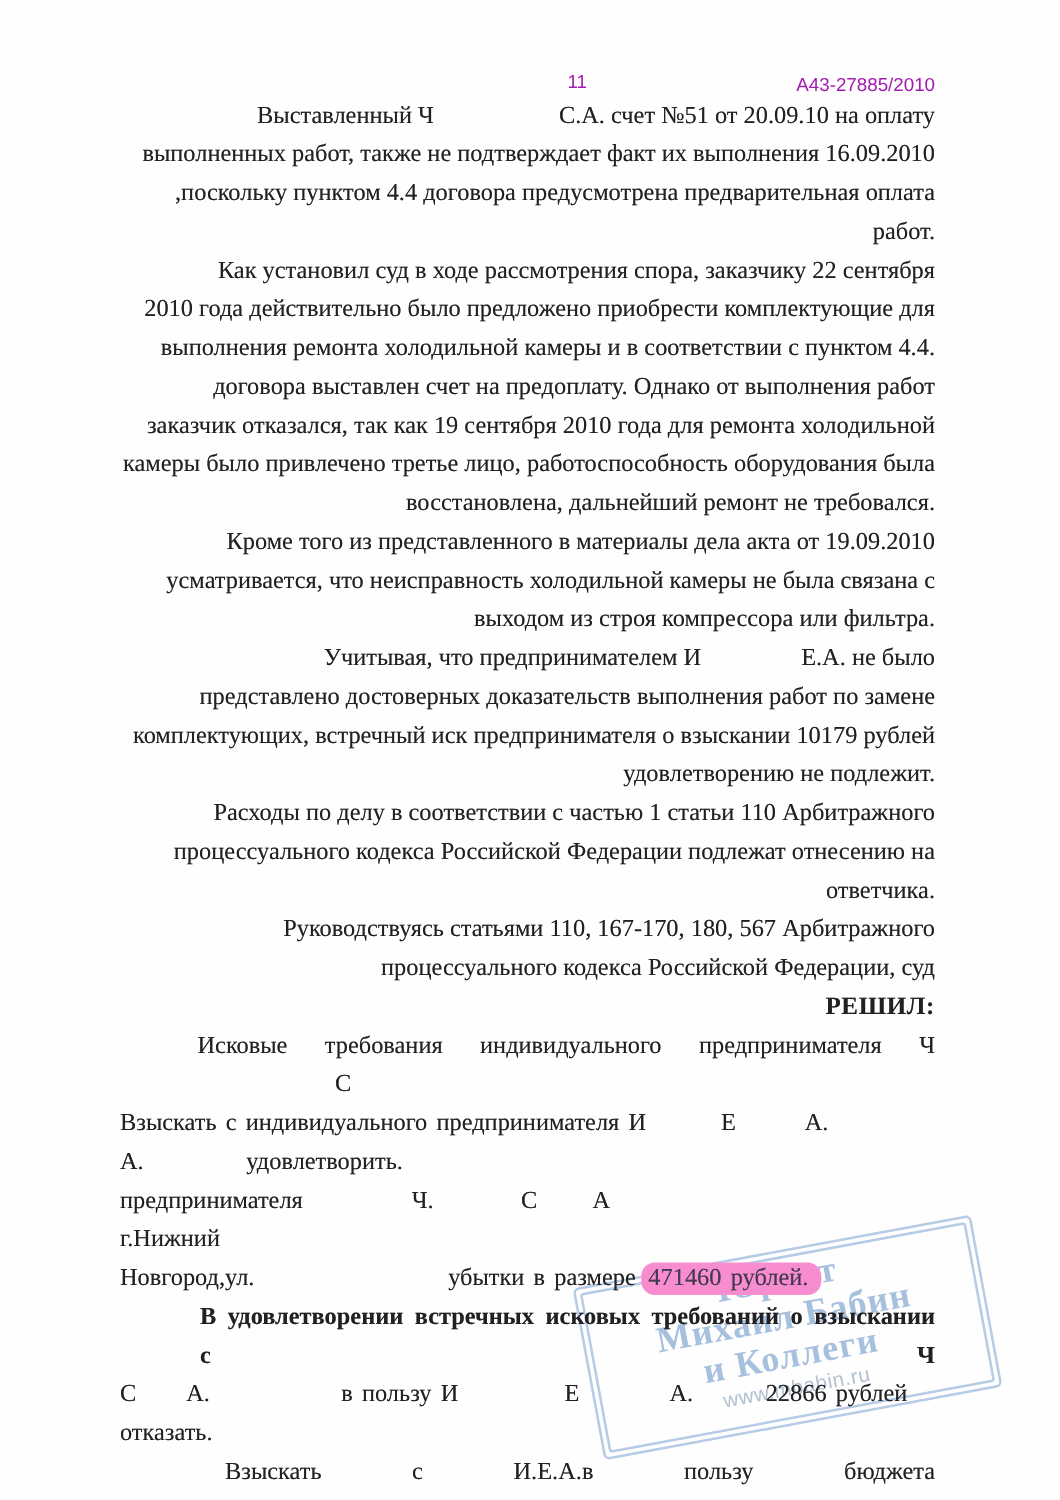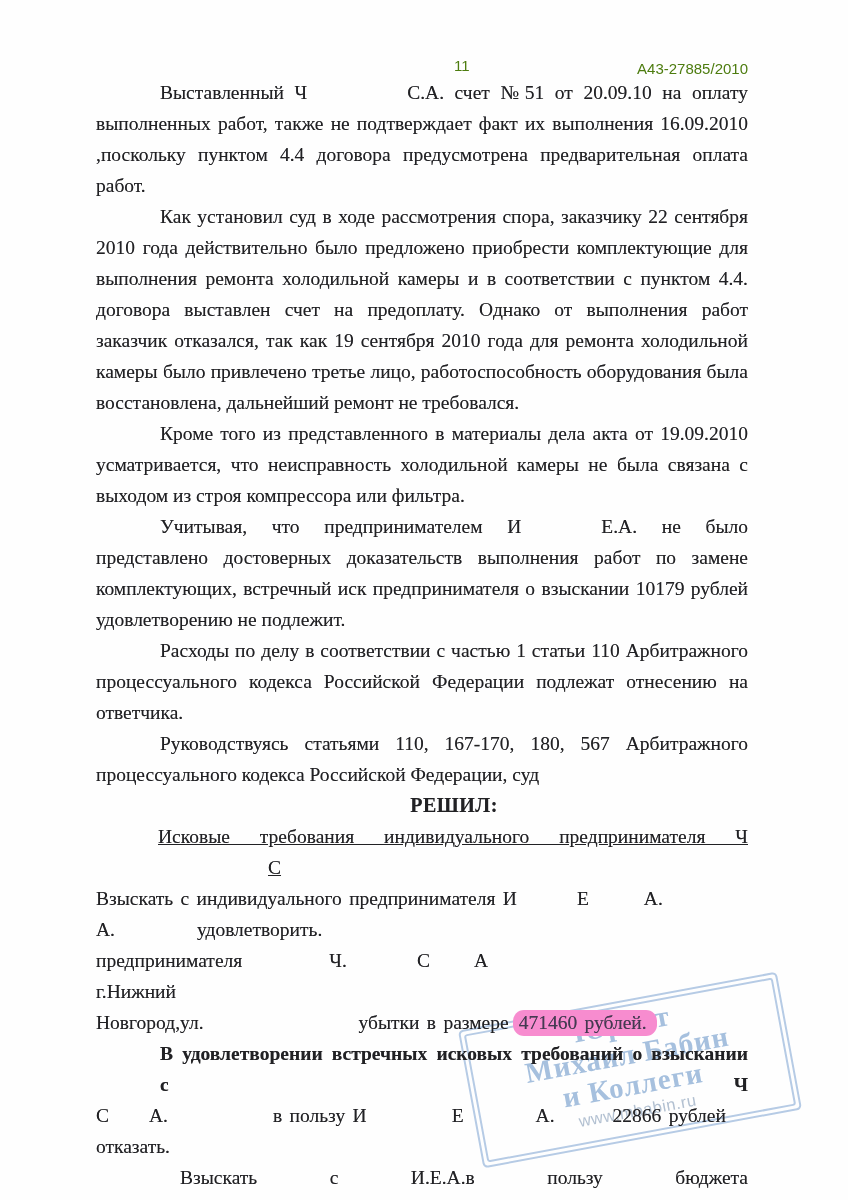--- a/index.html
+++ b/index.html
@@ -13,54 +13,54 @@
   .page {
     position:relative;
     width:848px; height:1200px;
     background:#fefefe;
     overflow:hidden;
   }
   
   .header {
     position:absolute; top:57px; left:96px; width:652px; height:20px;
     font-family:"Liberation Sans", sans-serif;
-    font-size:15px; color:#4d7c0f;
+    font-size:15px; color:#a21caf;
   }
   .pagenum { position:absolute; left:358px; top:0; }
   .casenum { position:absolute; right:0; top:3px; }
 
   
   .content {
     position:absolute; left:96px; top:77px; width:652px;
     font-size:19.5px; line-height:31px;
     text-align:justify;
     text-shadow:0 0 .4px rgba(20,20,25,.45);
     z-index:2;
   }
-  p.para { margin:0; text-indent:64px; }
+  p.para { margin:0; text-indent:64px;text-align:right; }
   .gap { display:inline-block; height:1px; }
   .g80  { width:80px; }
   .g100 { width:100px; }
 
   
   .ruling-heading {
     margin:28px 0 9px 0;
     text-align:center;
     font-weight:bold;
     font-size:20px;
     text-indent:0;
     letter-spacing:.5px;
   }
   .rline {
     text-indent:0;
     line-height:31px;
     word-spacing:2.5px;
   }
   .jl { text-align:justify; text-align-last:justify; }
-  .ind62 { padding-left:62px;text-decoration:underline; }
+  .ind62 { padding-left:62px; }
   .ind64 { padding-left:64px;font-weight:bold; }
   .ind84 { padding-left:84px; }
   .ind104{ padding-left:104px; }
 
   .hl {
     background:#f78ccf;
     color:#433a52;
     border-radius:11px;
     padding:2px 10px 3px 6px;
     margin-left:4px;

